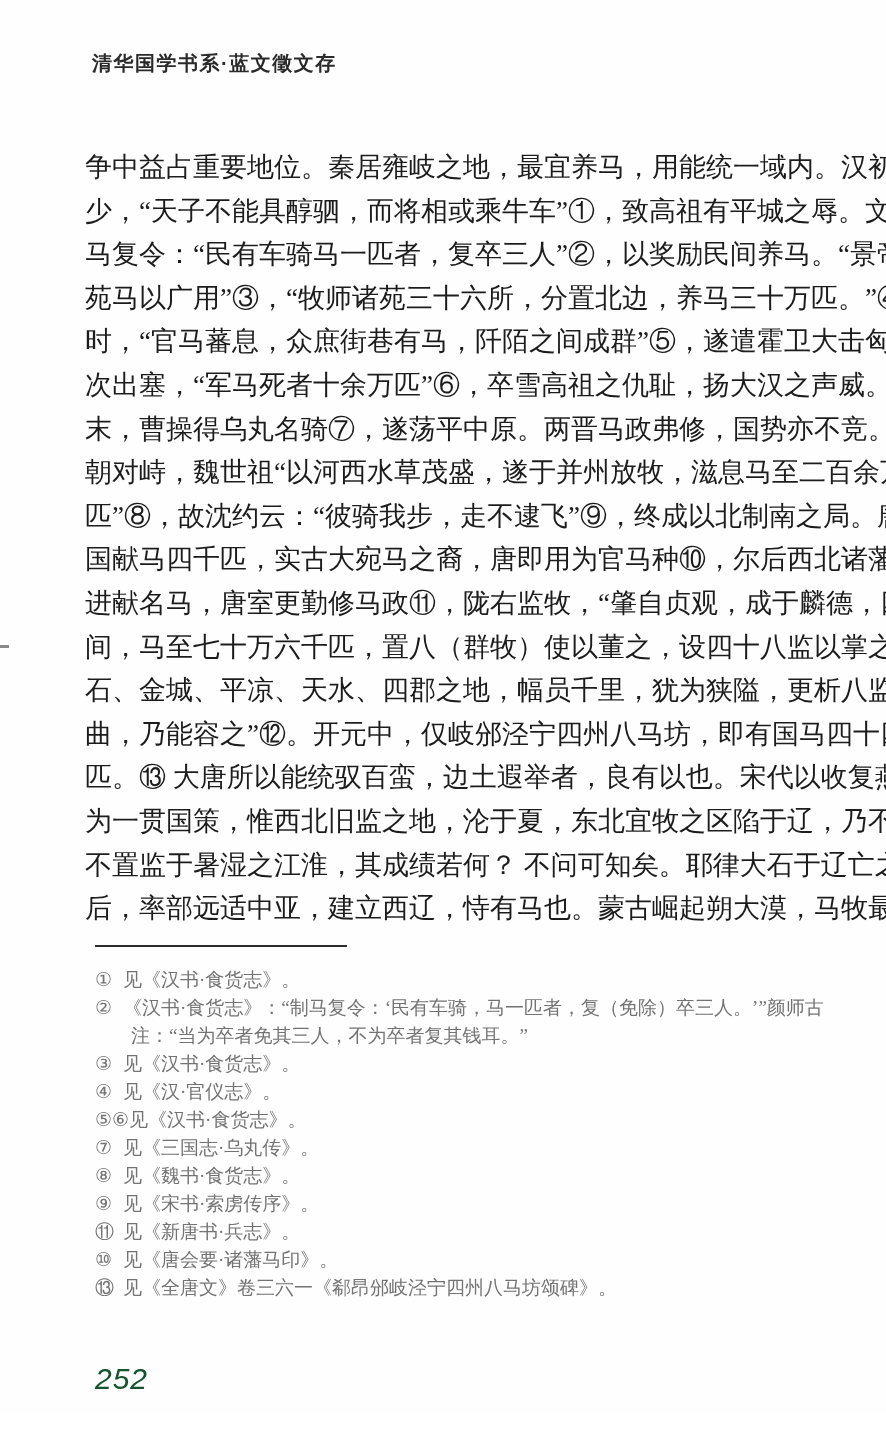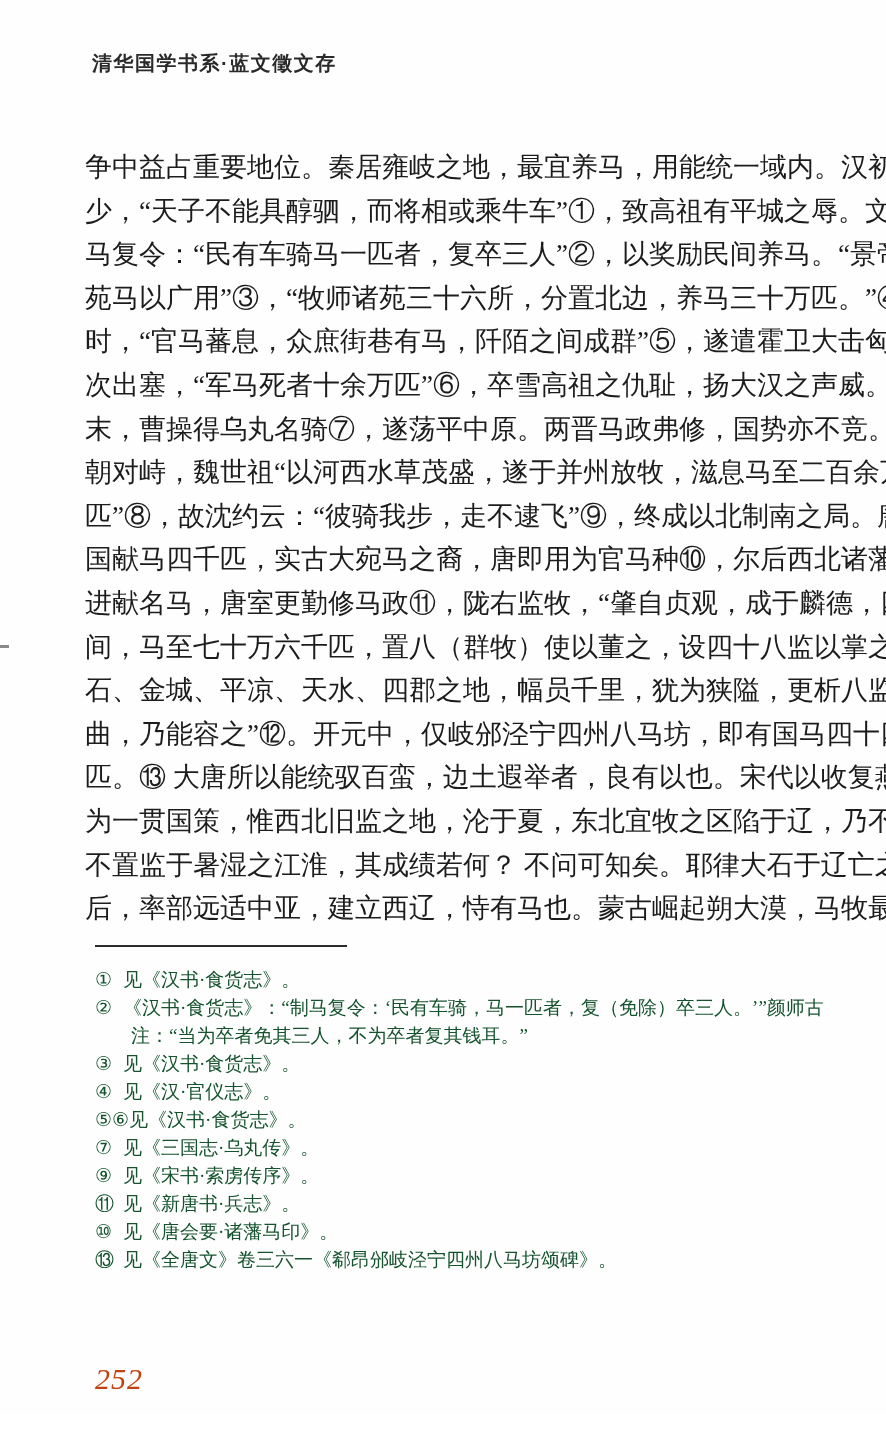--- a/index.html
+++ b/index.html
@@ -53,35 +53,35 @@
     position: absolute;
     left: 95px;
     top: 966px;
     width: 780px;
   }
   .fnote {
     font-size: 19px;
     line-height: 28px;
     padding-left: 36px;
     text-indent: -36px;
-    color: #14532d;
+    color: #737373;
   }
   .fn-marker {
     display: inline-block;
     text-indent: 0;
     min-width: 28px;
   }
   .page-number {
     position: absolute;
     left: 95px;
     top: 1362px;
-    font-family: Liberation Serif, serif;
+    font-family: Liberation Sans, sans-serif;
     font-style: italic;
     font-size: 30px;
-    color: #c2410c;
+    color: #14532d;
     letter-spacing: 1px;
   }
   .edge-mark {
     position: absolute;
     left: 0px;
     top: 645px;
     width: 9px;
     height: 3px;
     background: #8a8a8a;
   }
@@ -118,20 +118,21 @@
 
   <div class="divider"></div>
 
   <div class="footnotes">
       <div class="fnote"><span class="fn-marker">①</span><span>见《汉书·食货志》。</span></div>
       <div class="fnote"><span class="fn-marker">②</span><span>《汉书·食货志》：“制马复令：‘民有车骑，马一匹者，复（免除）卒三人。’”颜师古注：“当为卒者免其三人，不为卒者复其钱耳。”</span></div>
       <div class="fnote"><span class="fn-marker">③</span><span>见《汉书·食货志》。</span></div>
       <div class="fnote"><span class="fn-marker">④</span><span>见《汉·官仪志》。</span></div>
       <div class="fnote"><span class="fn-marker">⑤⑥</span><span>见《汉书·食货志》。</span></div>
       <div class="fnote"><span class="fn-marker">⑦</span><span>见《三国志·乌丸传》。</span></div>
+      <div class="fnote"><span class="fn-marker">⑧</span><span>见《魏书·食货志》。</span></div>
       <div class="fnote"><span class="fn-marker">⑨</span><span>见《宋书·索虏传序》。</span></div>
       <div class="fnote"><span class="fn-marker">⑪</span><span>见《新唐书·兵志》。</span></div>
       <div class="fnote"><span class="fn-marker">⑩</span><span>见《唐会要·诸藩马印》。</span></div>
       <div class="fnote"><span class="fn-marker">⑬</span><span>见《全唐文》卷三六一《郗昂邠岐泾宁四州八马坊颂碑》。</span></div>
     </div>
 
   <div class="page-number">252</div>
 
 </div>
 

